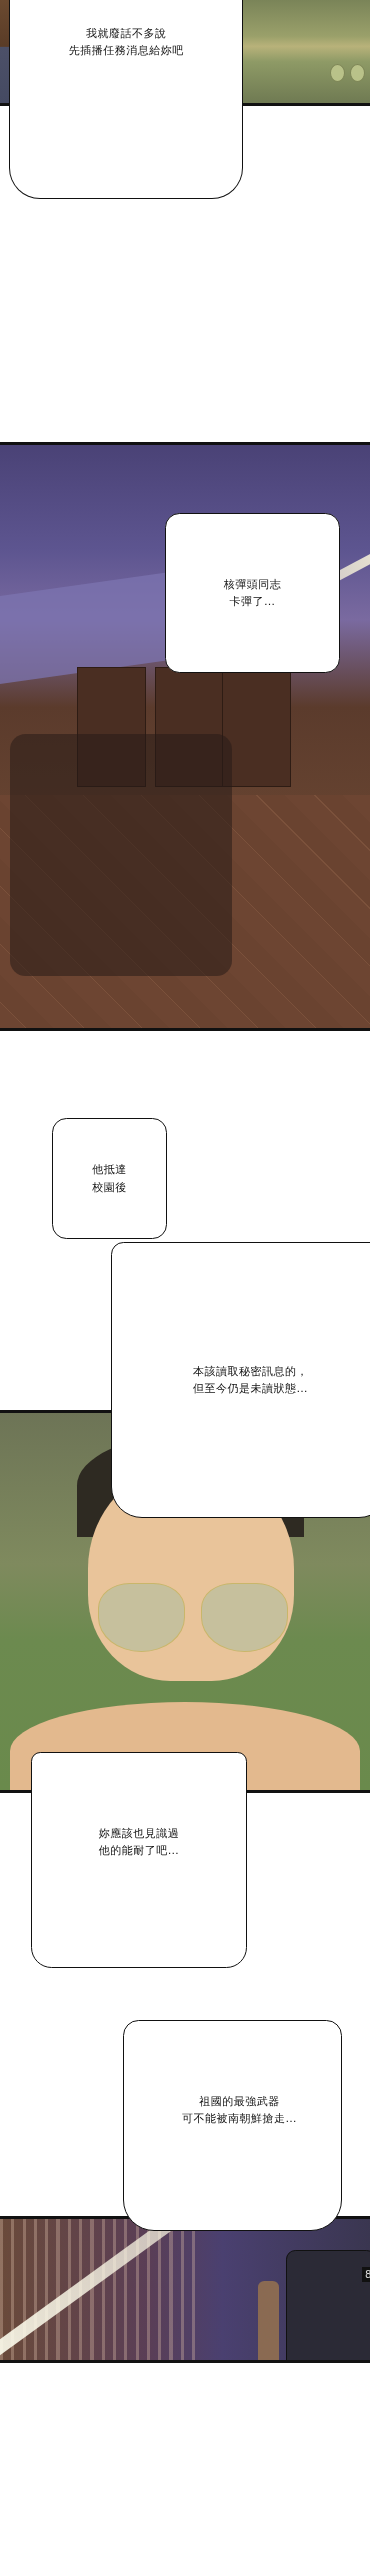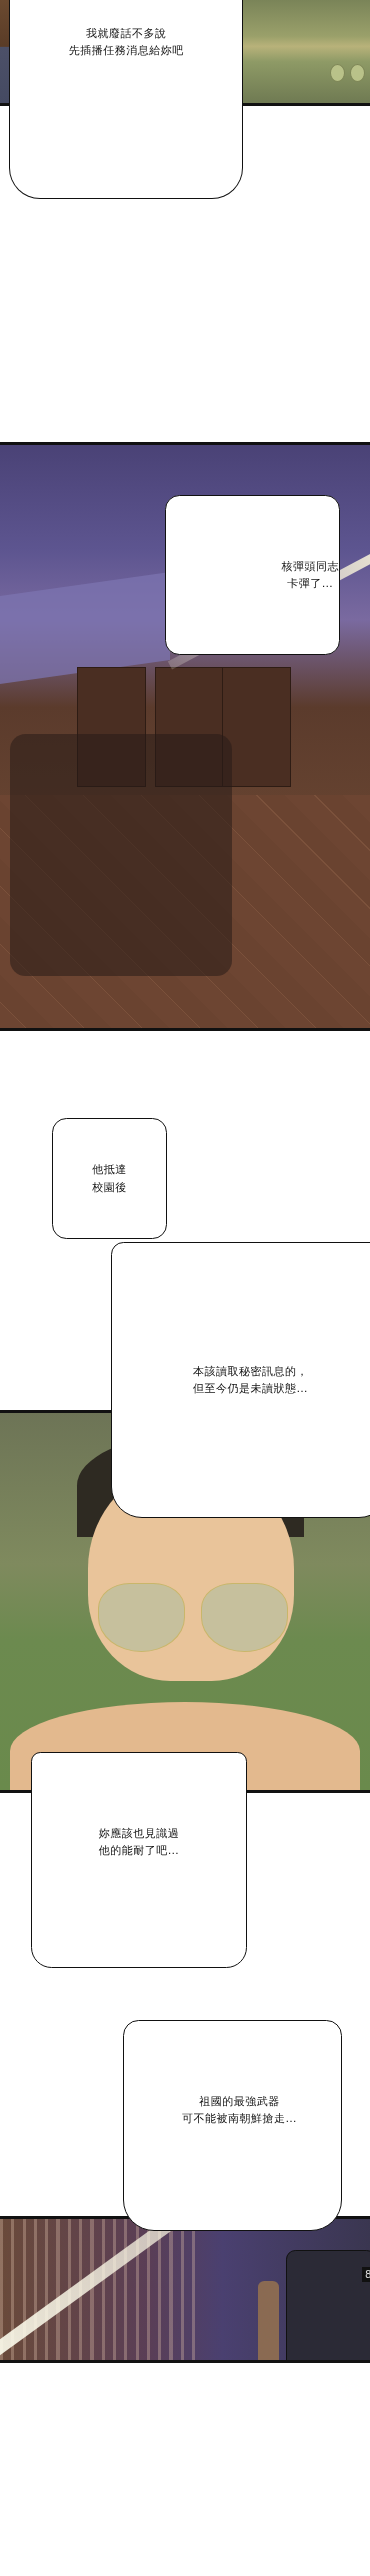--- a/index.html
+++ b/index.html
@@ -50,21 +50,21 @@
 
 <div id="p-kitchen" class="panel">
   <div class="counter"></div>
   <div class="cabinet" style="left:77px;"></div>
   <div class="cabinet" style="left:155px;"></div>
   <div class="cabinet" style="left:222px;"></div>
   <div class="floor"></div>
   <div class="censor"></div>
   <div class="beam"></div>
 </div>
-<div class="bubble" style="left:165px;top:495px;width:175px;height:160px;justify-content:flex-end;">
+<div class="bubble" style="left:165px;top:513px;width:175px;height:160px;">
   <span class="txt">核彈頭同志
 卡彈了…</span>
 </div>
 
 <div class="bubble" style="left:52px;top:1118px;width:115px;height:121px;">
   <span class="txt">他抵達
 校園後</span>
 </div>
 
 <div id="p-green" class="panel">

